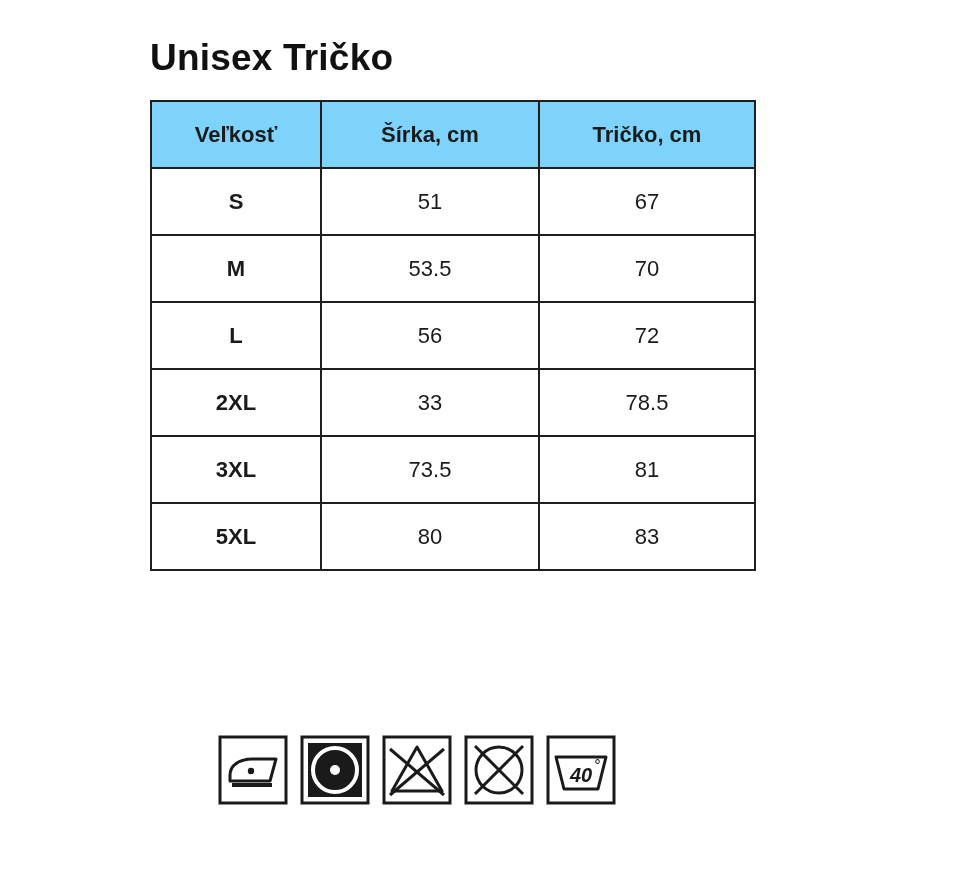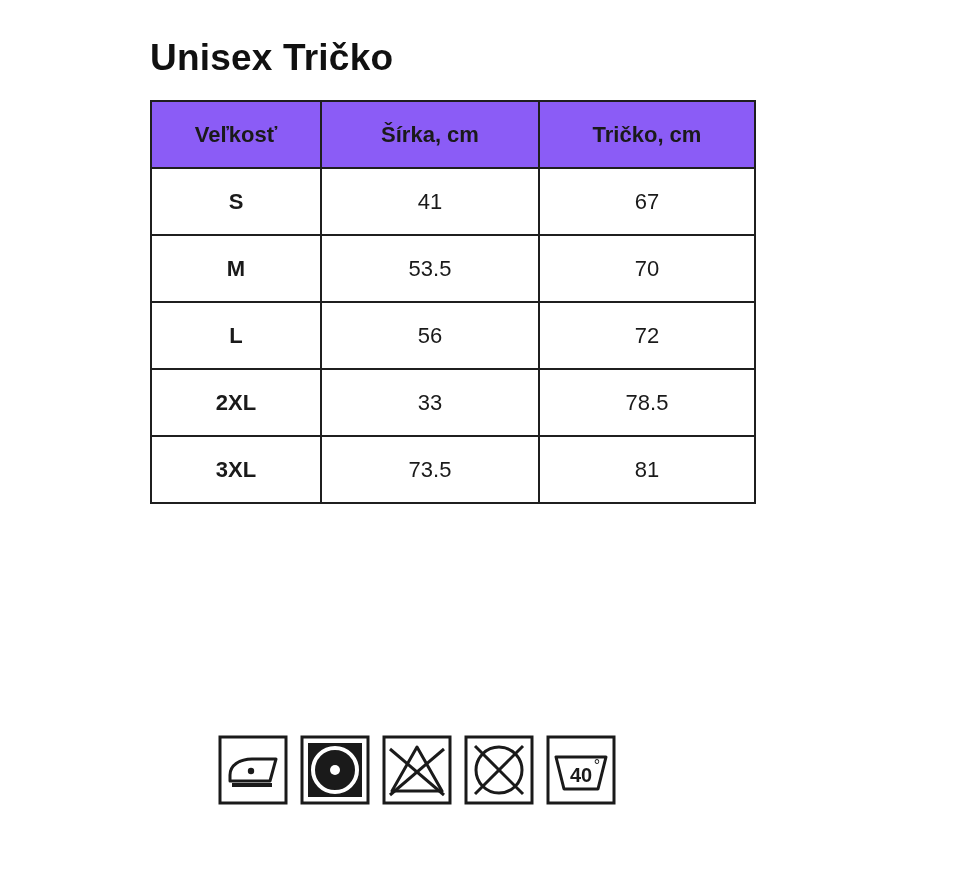--- a/index.html
+++ b/index.html
@@ -42,40 +42,41 @@
   .size-table td {
     border: 2px solid #1f1f1f;
     height: 65px;
     text-align: center;
     vertical-align: middle;
     font-size: 22px;
     color: #1a1a1a;
     padding: 0;
   }
   .size-table thead th {
-    background: #8b5cf6;
+    background: #7dd3fc;
     font-weight: bold;
     font-size: 22px;
   }
   .size-table col.c1 { width: 170px; }
   .size-table col.c2 { width: 218px; }
   .size-table col.c3 { width: 216px; }
   .size-table tbody td.size-cell {
     font-weight: bold;
     font-size: 22px;
   }
   .size-table tbody td.val-cell {
     font-weight: normal;
   }
   .care-icons {
     position: absolute;
     left: 218px;
     top: 735px;
     display: flex;
     gap: 12px;
+    font-style: italic;
   }
   .care-icon {
     width: 70px;
     height: 70px;
     display: block;
   }
 </style>
 </head>
 <body>
 
@@ -92,21 +93,21 @@
     <thead>
       <tr>
         <th>Veľkosť</th>
         <th>Šírka, cm</th>
         <th>Tričko, cm</th>
       </tr>
     </thead>
     <tbody>
       <tr>
         <td class="size-cell">S</td>
-        <td class="val-cell">41</td>
+        <td class="val-cell">51</td>
         <td class="val-cell">67</td>
       </tr>
       <tr>
         <td class="size-cell">M</td>
         <td class="val-cell">53.5</td>
         <td class="val-cell">70</td>
       </tr>
       <tr>
         <td class="size-cell">L</td>
         <td class="val-cell">56</td>
@@ -114,20 +115,25 @@
       </tr>
       <tr>
         <td class="size-cell">2XL</td>
         <td class="val-cell">33</td>
         <td class="val-cell">78.5</td>
       </tr>
       <tr>
         <td class="size-cell">3XL</td>
         <td class="val-cell">73.5</td>
         <td class="val-cell">81</td>
+      </tr>
+      <tr>
+        <td class="size-cell">5XL</td>
+        <td class="val-cell">80</td>
+        <td class="val-cell">83</td>
       </tr>
     </tbody>
   </table>
 
   <div class="care-icons">
 
     <svg class="care-icon" viewBox="0 0 70 70">
       <rect x="2" y="2" width="66" height="66" fill="none" stroke="#1a1a1a" stroke-width="3"></rect>
       <path d="M12 46 L12 40 C12 30 22 24 34 24 L58 24 L52 46 Z" fill="none" stroke="#1a1a1a" stroke-width="3" stroke-linejoin="round"></path>
       <line x1="14" y1="50" x2="54" y2="50" stroke="#1a1a1a" stroke-width="4"></line>

